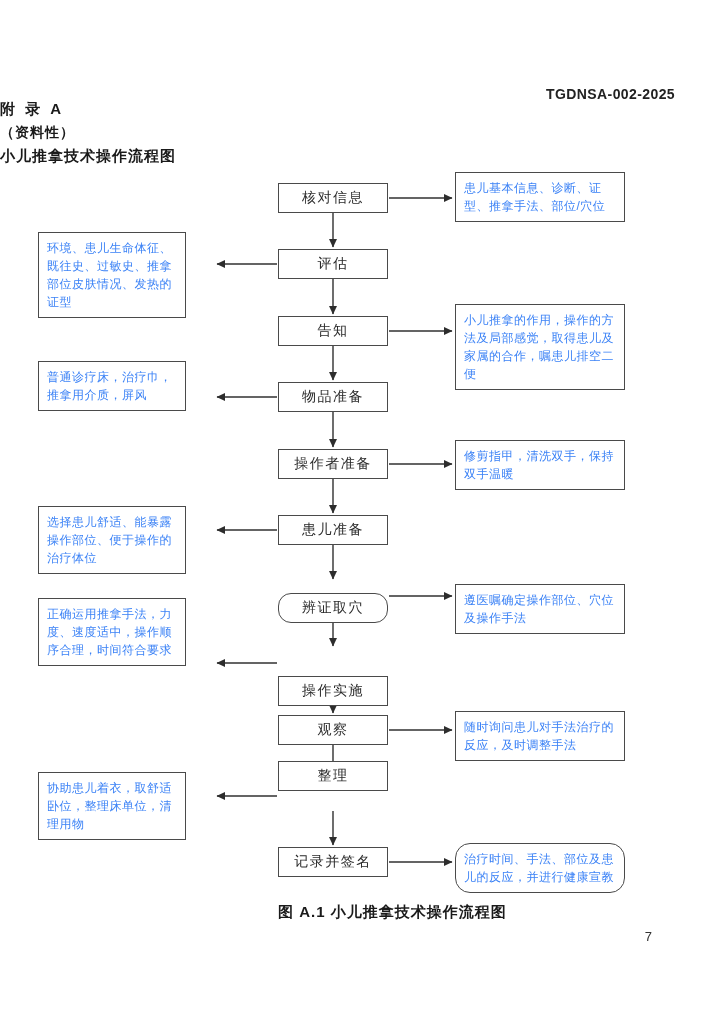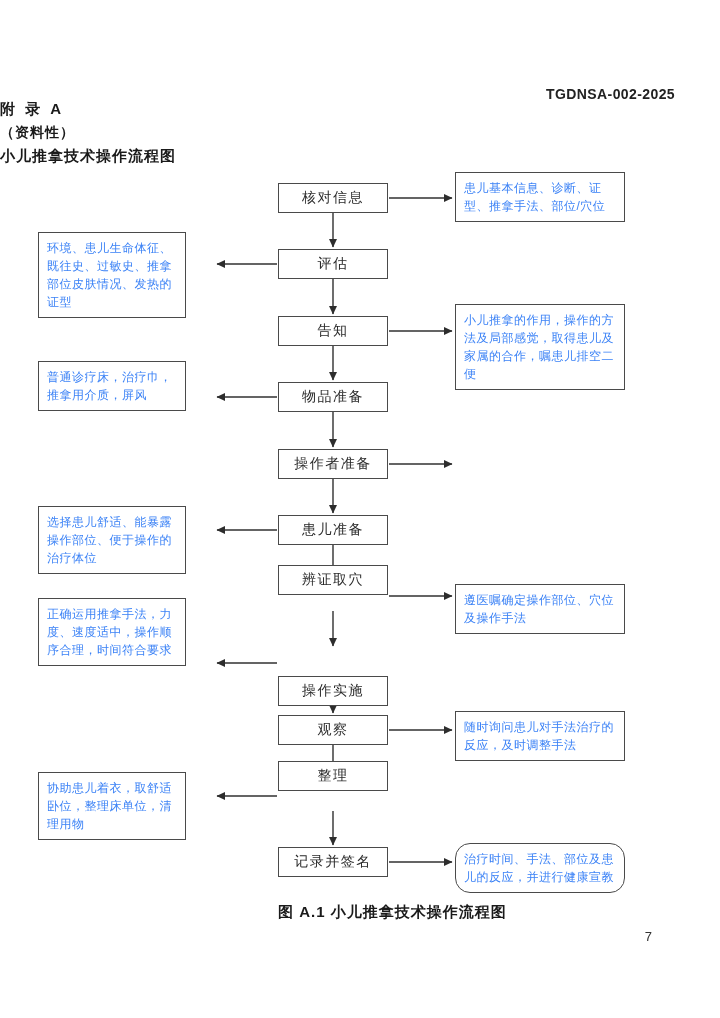--- a/index.html
+++ b/index.html
@@ -35,21 +35,21 @@
 
   .node {
     position: absolute; left: 278px; width: 110px; height: 30px;
     border: 1.6px solid #4a4a4a; background: #fff;
     box-sizing: border-box;
     display: flex; align-items: center; justify-content: center;
     font-size: 14px; letter-spacing: 1.5px; color: #2a2a2a;
   }
   .n0  { top: 183px; } .n1  { top: 249px; } .n2  { top: 316px; }
   .n3  { top: 382px; } .n4  { top: 449px; } .n5  { top: 515px; }
-  .n6  { top: 565px; } .n7  { top: 648px; margin-top: 28px; } .n8  { top: 715px; }
+  .n6  { top: 593px; border-radius: 13px; } .n7  { top: 648px; margin-top: 28px; } .n8  { top: 715px; }
   .n9  { top: 761px; } .n10 { top: 847px; }
 
   .note {
     position: absolute; background: #fff;
     border: 1.6px solid #4a4a4a; box-sizing: border-box;
     font-size: 12px; line-height: 1.5; color: #3b82f6;
     padding: 6px 8px; letter-spacing: 0.5px;
   }
   .note.left  { left: 38px;  width: 148px; }
   .note.right { left: 455px; width: 170px; }
@@ -121,20 +121,21 @@
   <div class="node n4">操作者准备</div>
   <div class="node n5">患儿准备</div>
   <div class="node n6">辨证取穴</div>
   <div class="node n7">操作实施</div>
   <div class="node n8">观察</div>
   <div class="node n9">整理</div>
   <div class="node n10">记录并签名</div>
 
   <div class="note right rn0">患儿基本信息、诊断、证型、推拿手法、部位/穴位</div>
   <div class="note right rn1">小儿推拿的作用，操作的方法及局部感觉，取得患儿及家属的合作，嘱患儿排空二便</div>
+  <div class="note right rn2">修剪指甲，清洗双手，保持双手温暖</div>
   <div class="note right rn3">遵医嘱确定操作部位、穴位及操作手法</div>
   <div class="note right rn4">随时询问患儿对手法治疗的反应，及时调整手法</div>
   <div class="note right rn5">治疗时间、手法、部位及患儿的反应，并进行健康宣教</div>
 
   <div class="note left ln0">环境、患儿生命体征、既往史、过敏史、推拿部位皮肤情况、发热的证型</div>
   <div class="note left ln1">普通诊疗床，治疗巾，推拿用介质，屏风</div>
   <div class="note left ln2">选择患儿舒适、能暴露操作部位、便于操作的治疗体位</div>
   <div class="note left ln3">正确运用推拿手法，力度、速度适中，操作顺序合理，时间符合要求</div>
   <div class="note left ln4">协助患儿着衣，取舒适卧位，整理床单位，清理用物</div>
 

